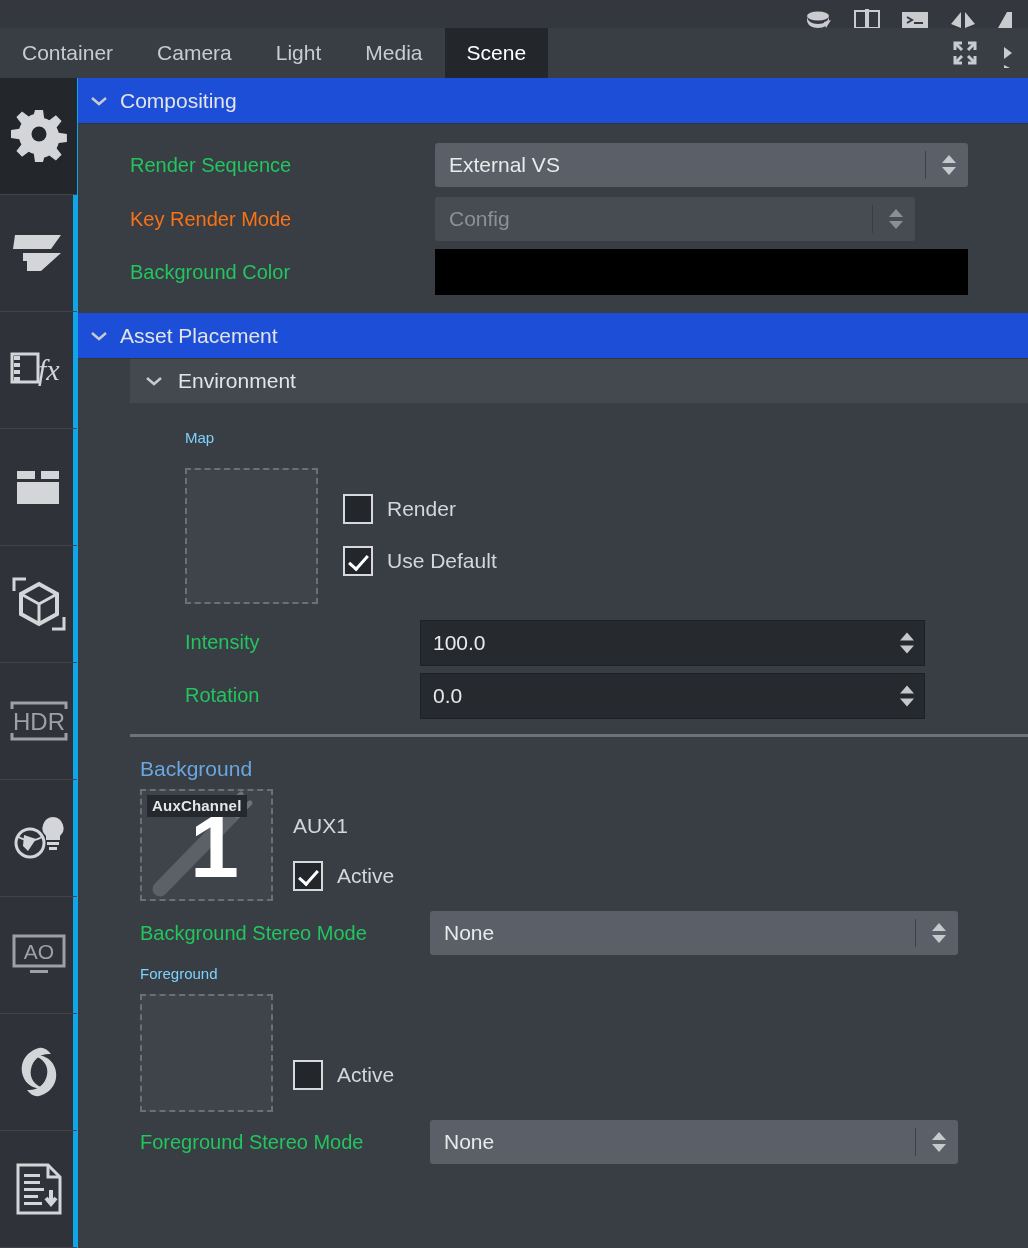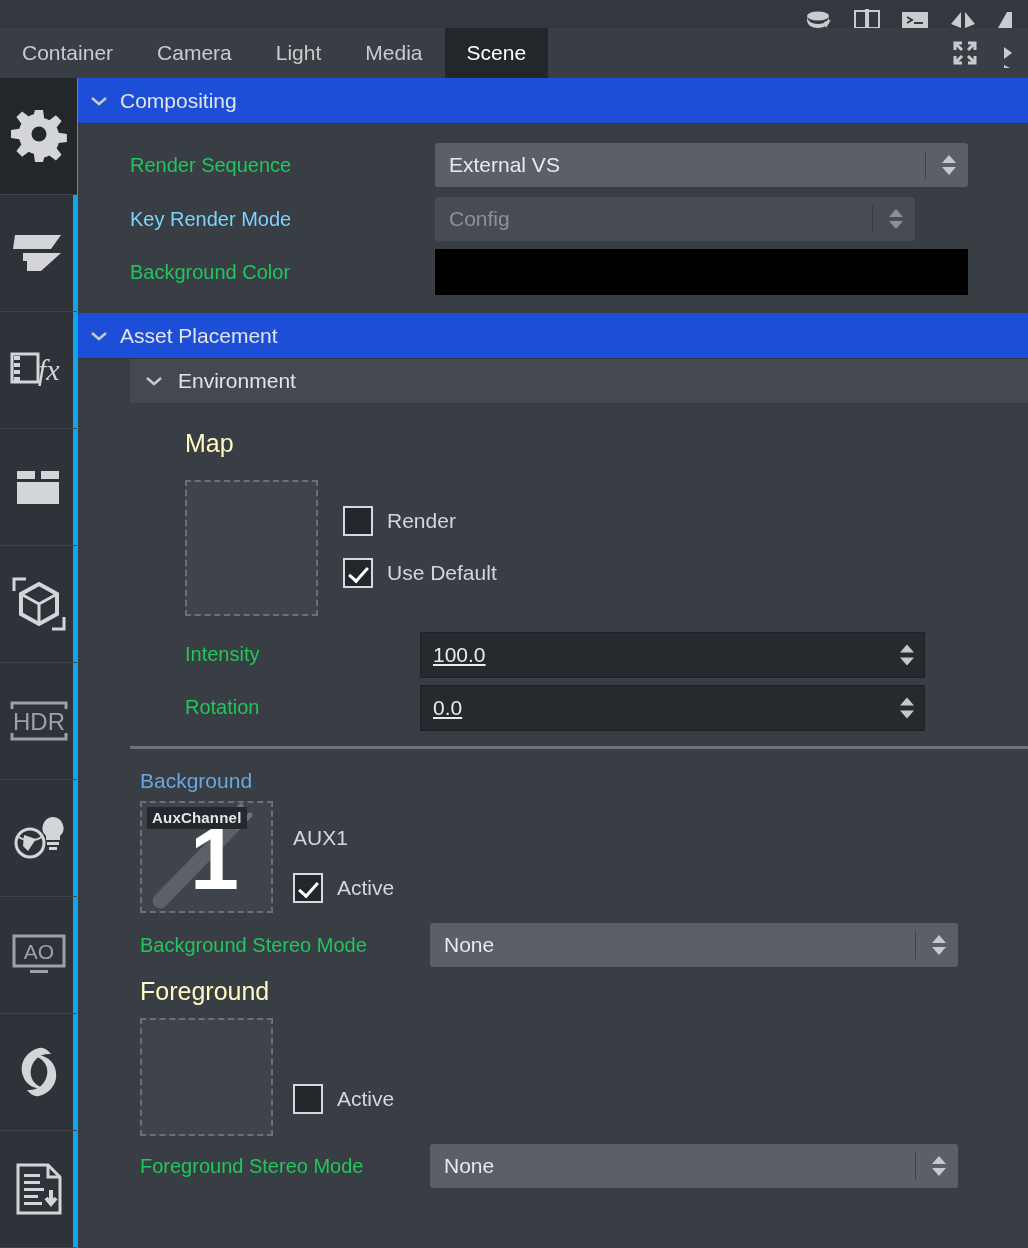--- a/index.html
+++ b/index.html
@@ -160,21 +160,21 @@
   .row {
     display: flex;
     align-items: center;
     height: 54px;
   }
   .lbl {
     font-size: 20px;
     color: #22c55e;
     white-space: nowrap;
   }
-  .lbl.dim { color: #7dd3fc; }
+  .lbl.dim { color: #f97316; }
 
   .combo {
     position: relative;
     height: 44px;
     background: #5b5f67;
     border-radius: 3px;
     display: flex;
     align-items: center;
     box-sizing: border-box;
     cursor: pointer;
@@ -225,21 +225,20 @@
     border: 1px solid #1d2024;
     box-sizing: border-box;
     display: flex;
     align-items: center;
     cursor: text;
   }
   .spinbox .sval {
     padding-left: 12px;
     font-size: 21px;
     color: #e8eaec;
-    text-decoration: underline;
   }
   .spinbox .spin {
     position: absolute;
     right: 10px; top: 50%;
     transform: translateY(-50%);
     display: flex;
     flex-direction: column;
     gap: 5px;
     align-items: center;
   }
@@ -287,21 +286,21 @@
 
   .divider {
     height: 3px;
     background: #6d7178;
   }
 
   .blue-head {
     font-size: 21px;
     color: #6aa7e0;
   }
-  .plain-head { font-size: 25px; color: #fef9c3; }
+  .plain-head { font-size: 15px; color: #7dd3fc; }
 
   .aux-thumb {
     position: relative;
     overflow: hidden;
     background: #3f434a;
   }
   .aux-badge {
     position: absolute;
     left: 5px; top: 4px;
     background: #25282d;

